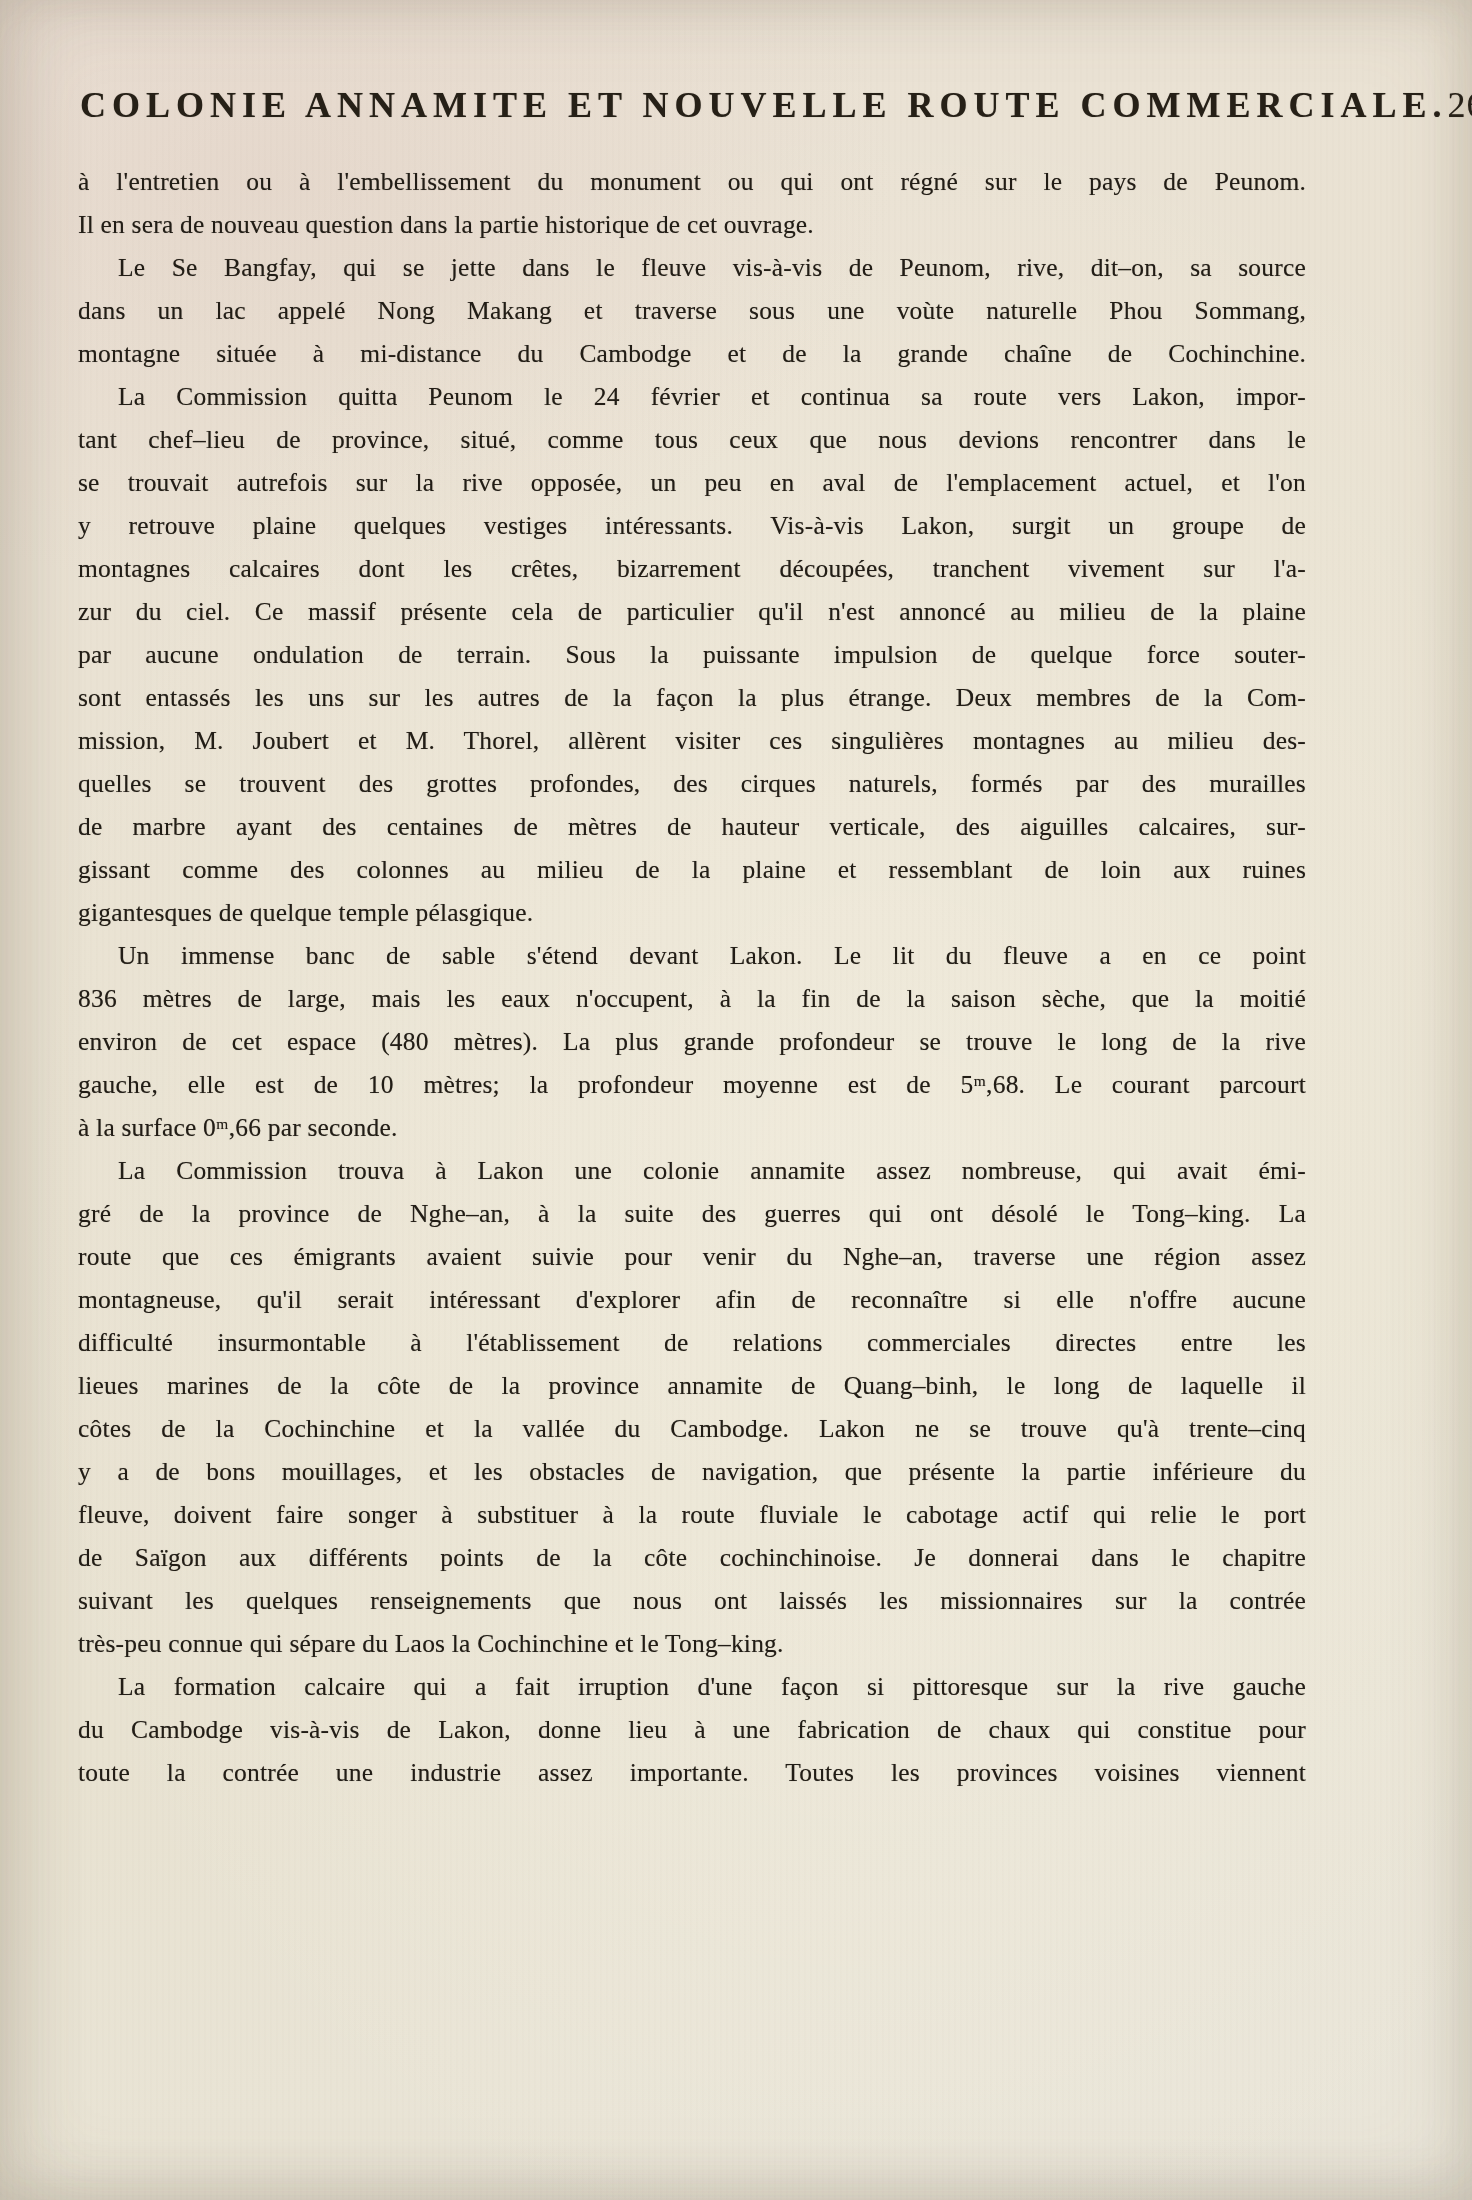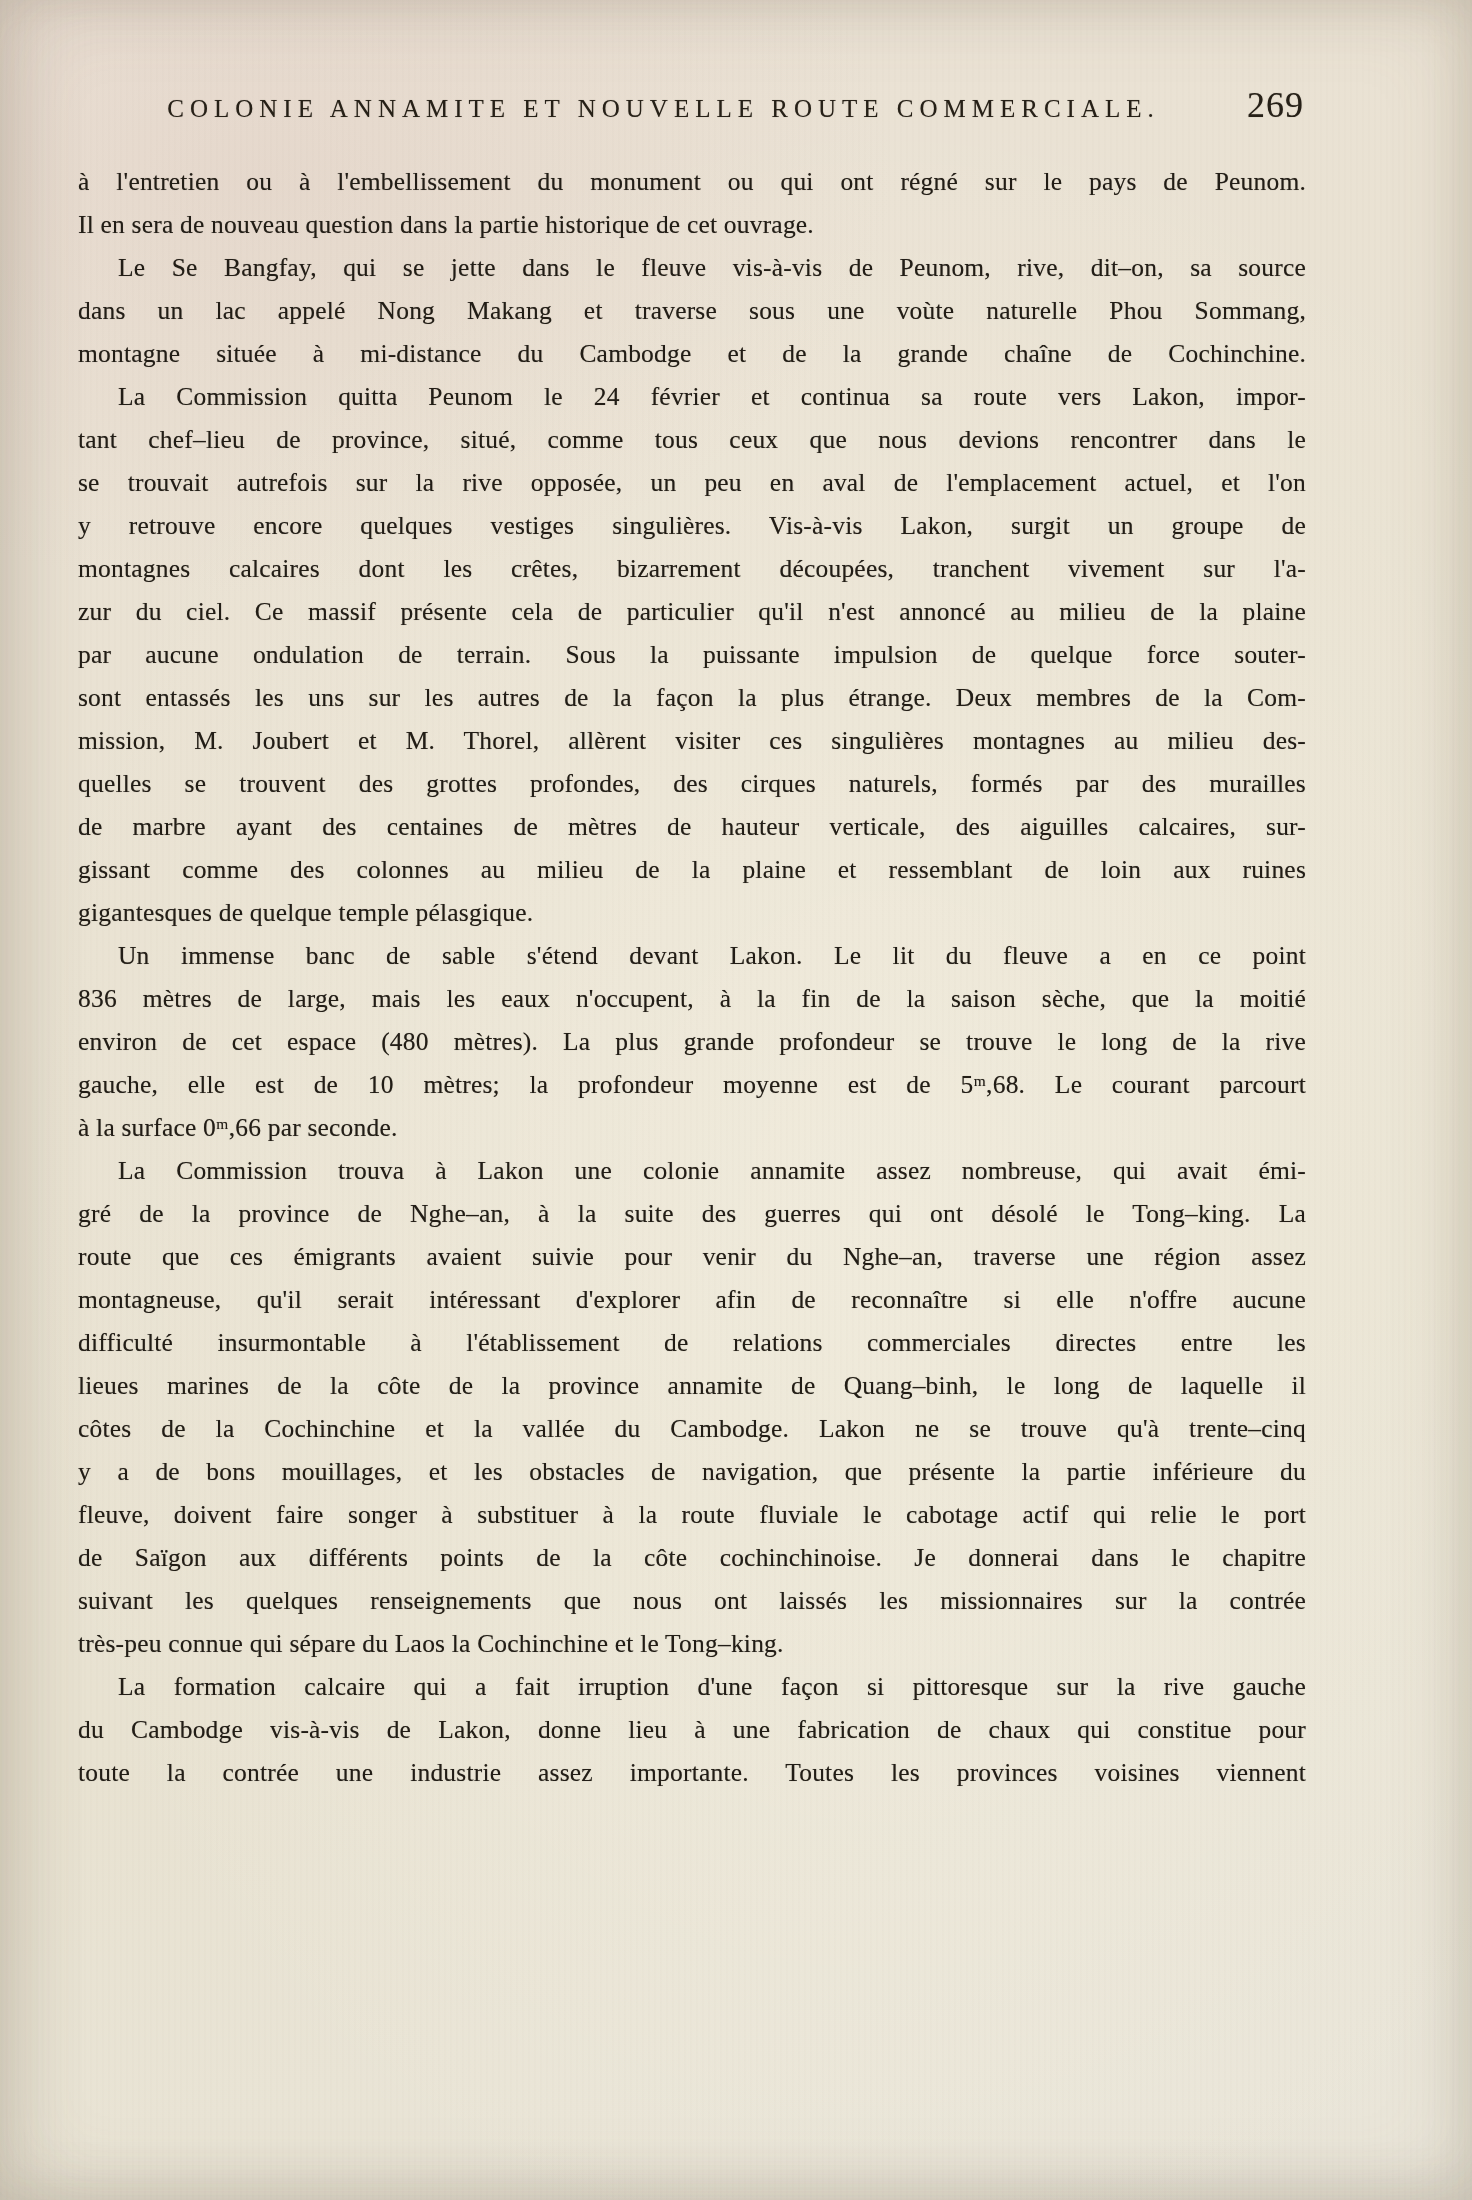--- a/index.html
+++ b/index.html
@@ -38,22 +38,22 @@
   }
   .running-header {
     display: flex;
     align-items: baseline;
     margin-bottom: 34px;
     padding: 0 2px;
   }
   .header-title {
     flex: 1;
     text-align: center;
-    font-size: 25px;
-    font-weight: 400;
+    font-size: 36px;
+    font-weight: 700;
     letter-spacing: 6px;
     white-space: nowrap;
     color: #262017;
     text-shadow: 0 0 1px rgba(40,32,22,0.35);
   }
   .page-number {
     font-size: 36px;
     font-weight: 400;
     letter-spacing: 1px;
     color: #262017;
@@ -93,21 +93,21 @@
         </div>
         <div class="para indent">
           <div class="line">Le Se Bangfay, qui se jette dans le fleuve vis-à-vis de Peunom, rive, dit–on, sa source</div>
           <div class="line">dans un lac appelé Nong Makang et traverse sous une voùte naturelle Phou Sommang,</div>
           <div class="line">montagne située à mi-distance du Cambodge et de la grande chaîne de Cochinchine.</div>
         </div>
         <div class="para indent">
           <div class="line">La Commission quitta Peunom le 24 février et continua sa route vers Lakon, impor-</div>
           <div class="line">tant chef–lieu de province, situé, comme tous ceux que nous devions rencontrer dans le</div>
           <div class="line">se trouvait autrefois sur la rive opposée, un peu en aval de l'emplacement actuel, et l'on</div>
-          <div class="line">y retrouve encore quelques vestiges singulières. Vis-à-vis Lakon, surgit un groupe de</div>
+          <div class="line">y retrouve plaine quelques vestiges intéressants. Vis-à-vis Lakon, surgit un groupe de</div>
           <div class="line">montagnes calcaires dont les crêtes, bizarrement découpées, tranchent vivement sur l'a-</div>
           <div class="line">zur du ciel. Ce massif présente cela de particulier qu'il n'est annoncé au milieu de la plaine</div>
           <div class="line">par aucune ondulation de terrain. Sous la puissante impulsion de quelque force souter-</div>
           <div class="line">sont entassés les uns sur les autres de la façon la plus étrange. Deux membres de la Com-</div>
           <div class="line">mission, M. Joubert et M. Thorel, allèrent visiter ces singulières montagnes au milieu des-</div>
           <div class="line">quelles se trouvent des grottes profondes, des cirques naturels, formés par des murailles</div>
           <div class="line">de marbre ayant des centaines de mètres de hauteur verticale, des aiguilles calcaires, sur-</div>
           <div class="line">gissant comme des colonnes au milieu de la plaine et ressemblant de loin aux ruines</div>
           <div class="line last">gigantesques de quelque temple pélasgique.</div>
         </div>

